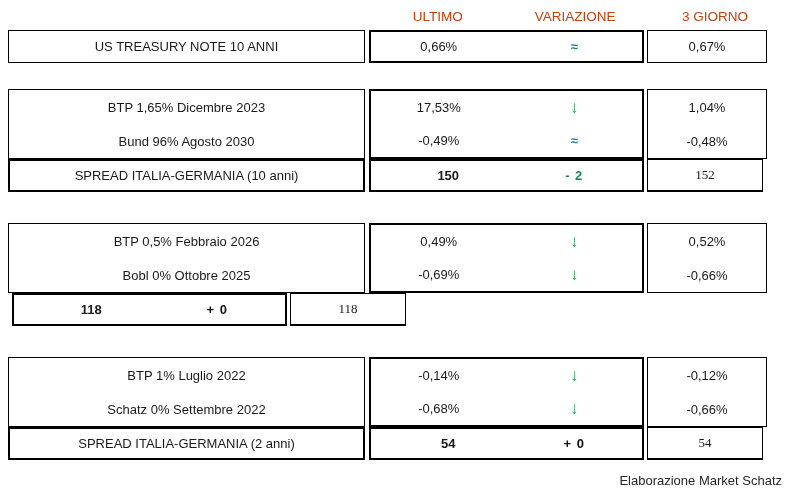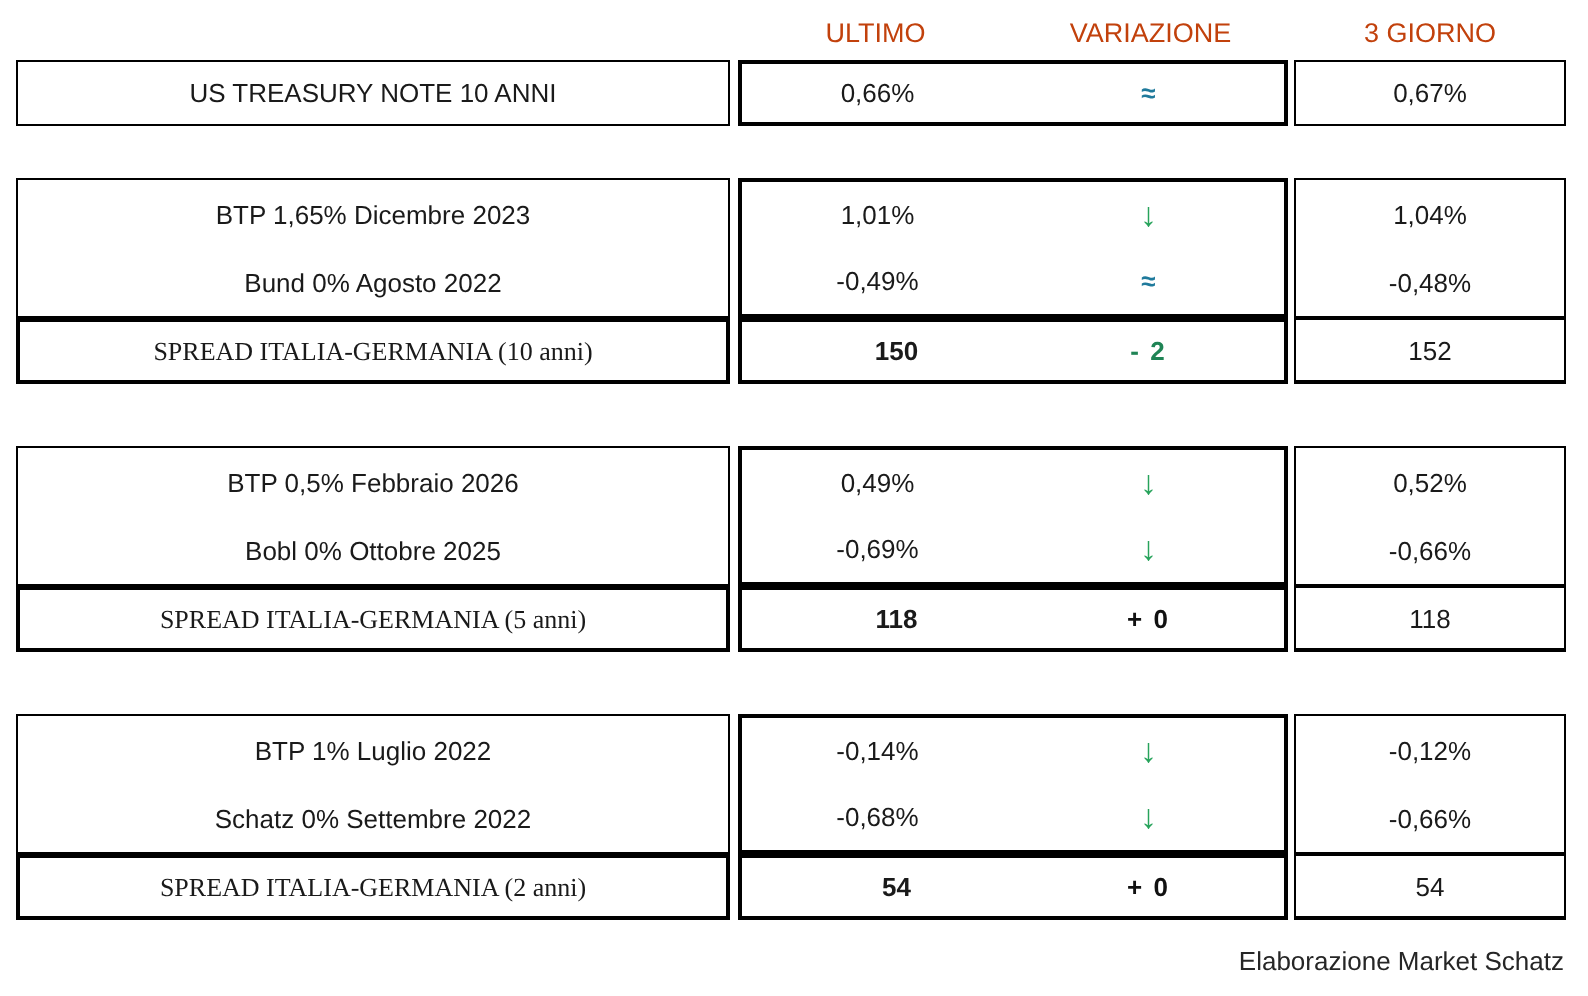--- a/index.html
+++ b/index.html
@@ -20,31 +20,31 @@
   .half { width: 50%; display: flex; align-items: center; justify-content: center; text-align: left; }
 
   
   .header-row { height: 21px; align-items: center; }
   .hdr { text-align: center; color: #c2410c; font-size: 13.5px; display: flex; align-items: center; justify-content: center; }
 
   
   .bond-area .box { display: flex; flex-direction: column; }
   .box-label { width: 357px; border: 1px solid #000; }
   .box-mid   { width: 275px; border: 2px solid #000; }
-  .box-day   { width: 136px; border: 1px solid #000; }
+  .box-day   { width: 120px; border: 1px solid #000; }
   .h1 { height: 33px; }
   .h2 { height: 70px; }
   .box .r { flex: 1; display: flex; align-items: center; justify-content: center; text-align: center; }
   .mid-r { flex-direction: row; }
 
   
   .spread-row { height: 33px; }
-  .sp-label { width: 357px; border: 2px solid #000; display: flex; align-items: center; justify-content: center; text-align: center; font-family: Liberation Serif, serif; }
+  .sp-label { width: 357px; border: 2px solid #000; display: flex; align-items: center; justify-content: center; text-align: center; }
   .sp-mid   { width: 275px; border: 2px solid #000; display: flex; }
-  .sp-day   { width: 136px; border: 1px solid #000; border-bottom-width: 2px; display: flex; align-items: center; justify-content: center; }
+  .sp-day   { width: 116px; border: 1px solid #000; border-bottom-width: 2px; display: flex; align-items: center; justify-content: center; font-family: Liberation Serif, serif; }
   .bold { font-weight: 700; padding-left: 19px; }
 
   
   .var[data-kind="down"]   { color: #27a35b; font-size: 17px; line-height: 1; font-weight: 400; }
   .var[data-kind="approx"] { color: #1f7a9c; font-size: 13px; font-weight: 700; }
   .var[data-kind="neg"]    { color: #1f8455; font-weight: 700; letter-spacing: 1px; }
   .var[data-kind="zero"]   { color: #111111; font-weight: 700; letter-spacing: 1px; }
 
   
   .s0 { margin-top: 3px; border-radius: 12px; }
@@ -86,26 +86,26 @@
       <div class="box box-day">
         <div class="r">0,67%</div>
       </div>
     </div>
   </div>
 
   <div class="section s1">
     <div class="flexrow bond-area h2">
       <div class="box box-label">
         <div class="r">BTP 1,65% Dicembre 2023</div>
-        <div class="r">Bund 0% Agosto 2022</div>
+        <div class="r">Bund 96% Agosto 2030</div>
       </div>
       <div class="g1"></div>
       <div class="box box-mid">
         <div class="r mid-r">
-          <div class="half">1,01%</div>
+          <div class="half">17,53%</div>
           <div class="half var" data-kind="down">↓</div>
         </div>
         <div class="r mid-r">
           <div class="half">-0,49%</div>
           <div class="half var" data-kind="approx">≈</div>
         </div>
       </div>
       <div class="g2"></div>
       <div class="box box-day">
         <div class="r">1,04%</div>
@@ -141,21 +141,20 @@
           <div class="half var" data-kind="down">↓</div>
         </div>
       </div>
       <div class="g2"></div>
       <div class="box box-day">
         <div class="r">0,52%</div>
         <div class="r">-0,66%</div>
       </div>
     </div>
     <div class="flexrow spread-row">
-      <div class="sp-label">SPREAD ITALIA-GERMANIA (5 anni)</div>
       <div class="g1"></div>
       <div class="sp-mid">
         <div class="half bold">118</div>
         <div class="half var" data-kind="zero">+ 0</div>
       </div>
       <div class="g2"></div>
       <div class="sp-day">118</div>
     </div>
   </div>
 

